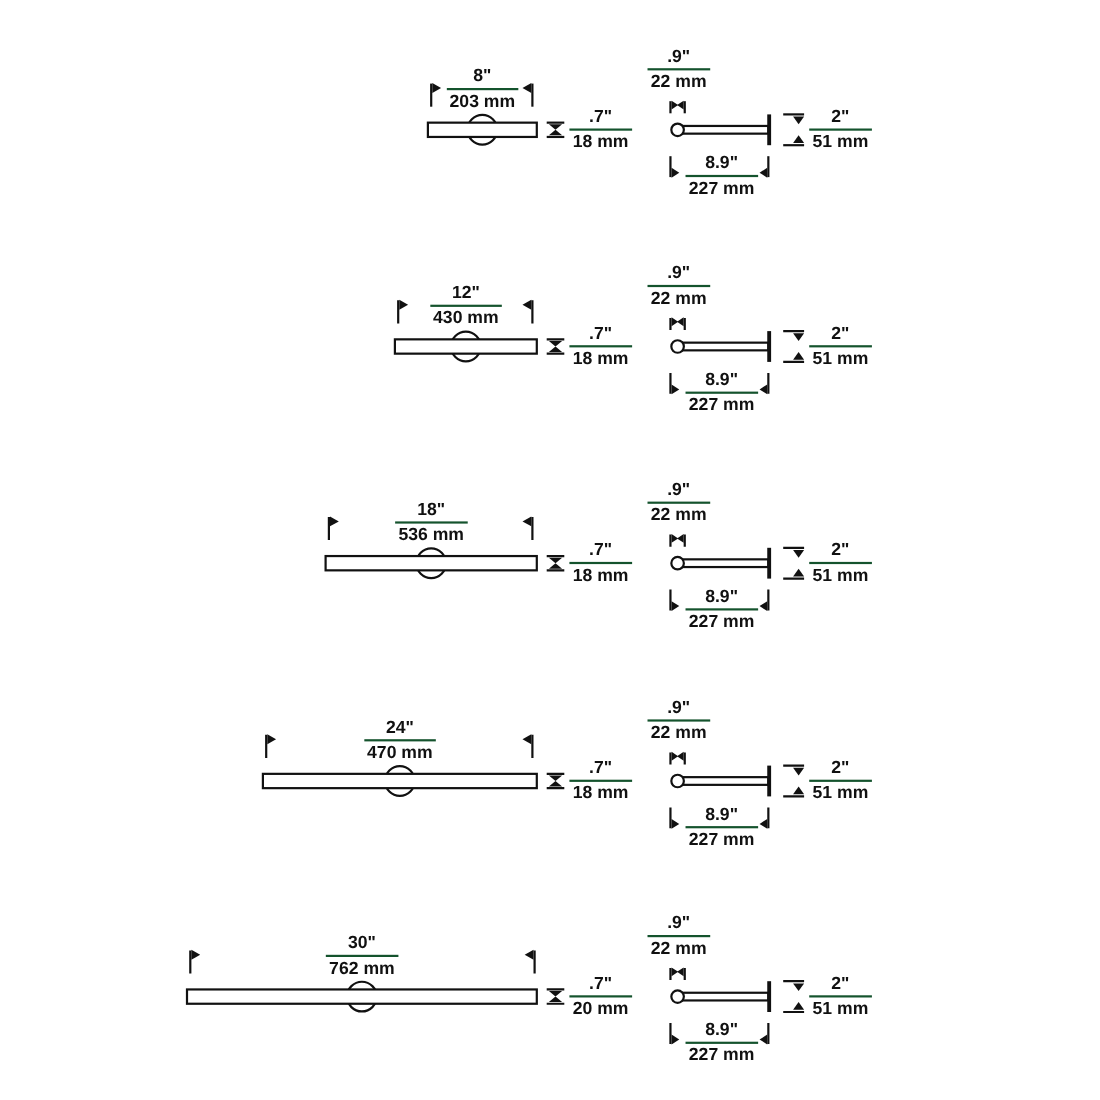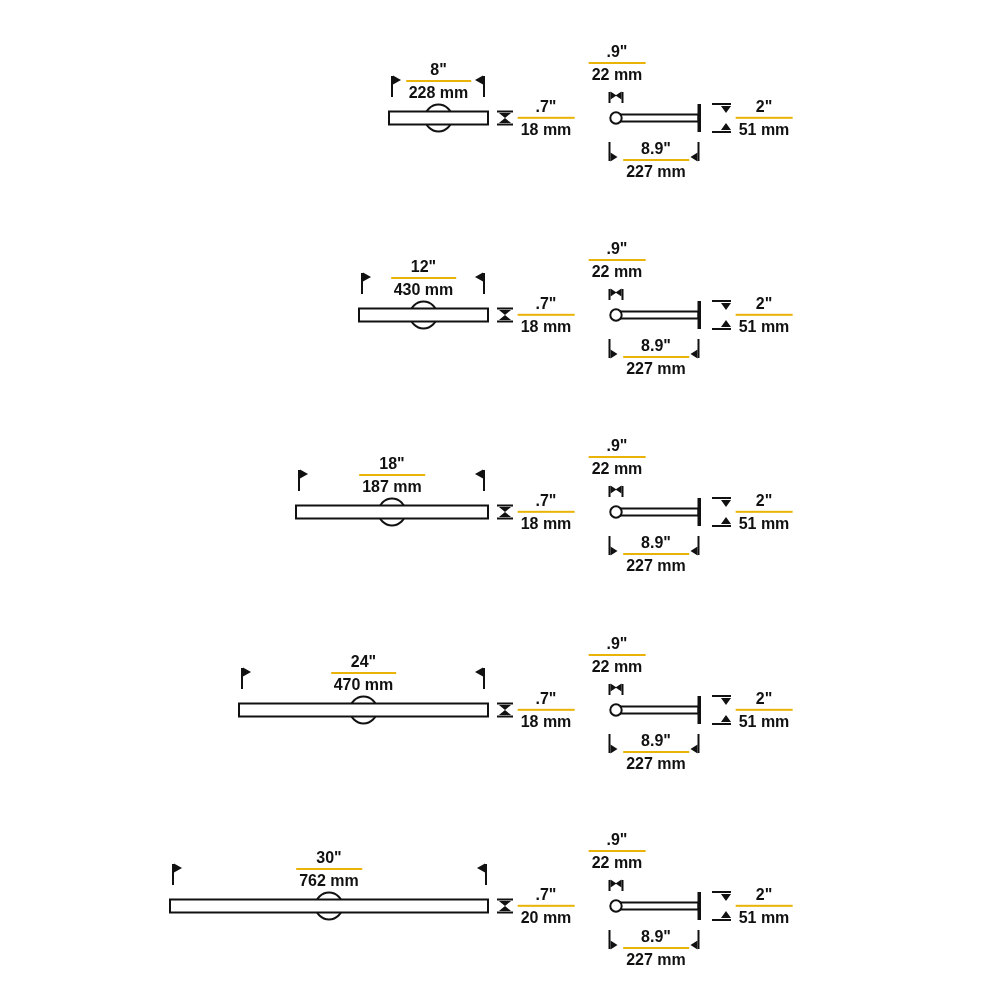--- a/index.html
+++ b/index.html
@@ -13,21 +13,21 @@
   .art path{stroke:#111;stroke-width:2;fill:none;}
   .art .f{fill:#111;stroke:none;}
   .art .wf{fill:#ffffff;stroke:#111;stroke-width:2;}
   .frac{
     position:absolute;transform:translateX(-50%);
     display:flex;flex-direction:column;align-items:center;text-align:center;
     font-size:16px;font-weight:600;line-height:1.2;white-space:nowrap;
   }
   .frac.vc{transform:translate(-50%,-50%);}
   .frac .num{padding:0 5px 1px;}
-  .frac .den{border-top:2px solid #eab308;padding:1px 3px 0;}
+  .frac .den{border-top:2px solid #14532d;padding:1px 3px 0;}
 </style>
 </head>
 <body>
 
 <div class="canvas">
 
   <div class="row" style="top:0px">
     <svg class="art" width="1000" height="200" viewBox="0 0 1000 200">
       <g>
         <path d="M392 76 V97"></path>
@@ -62,21 +62,21 @@
         <g>
           <path d="M609.5 142 V161"></path>
             <path class="f" d="M610.5 152.5 L617.5 157 L610.5 161.5 Z"></path>
           <path d="M698.5 142 V161"></path>
             <path class="f" d="M697.5 152.5 L690.5 157 L697.5 161.5 Z"></path>
         </g>
       </g>
     </svg>
     <div class="frac" style="left:438.5px;top:60px">
       <div class="num">8"</div>
-      <div class="den">228 mm</div>
+      <div class="den">203 mm</div>
     </div>
     <div class="frac vc" style="left:546px;top:118px">
       <div class="num">.7"</div>
       <div class="den">18 mm</div>
     </div>
     <div class="frac" style="left:617px;top:42px">
       <div class="num">.9"</div>
       <div class="den">22 mm</div>
     </div>
     <div class="frac vc" style="left:764px;top:118px">
@@ -186,21 +186,21 @@
         <g>
           <path d="M609.5 142 V161"></path>
             <path class="f" d="M610.5 152.5 L617.5 157 L610.5 161.5 Z"></path>
           <path d="M698.5 142 V161"></path>
             <path class="f" d="M697.5 152.5 L690.5 157 L697.5 161.5 Z"></path>
         </g>
       </g>
     </svg>
     <div class="frac" style="left:392px;top:60px">
       <div class="num">18"</div>
-      <div class="den">187 mm</div>
+      <div class="den">536 mm</div>
     </div>
     <div class="frac vc" style="left:546px;top:118px">
       <div class="num">.7"</div>
       <div class="den">18 mm</div>
     </div>
     <div class="frac" style="left:617px;top:42px">
       <div class="num">.9"</div>
       <div class="den">22 mm</div>
     </div>
     <div class="frac vc" style="left:764px;top:118px">

